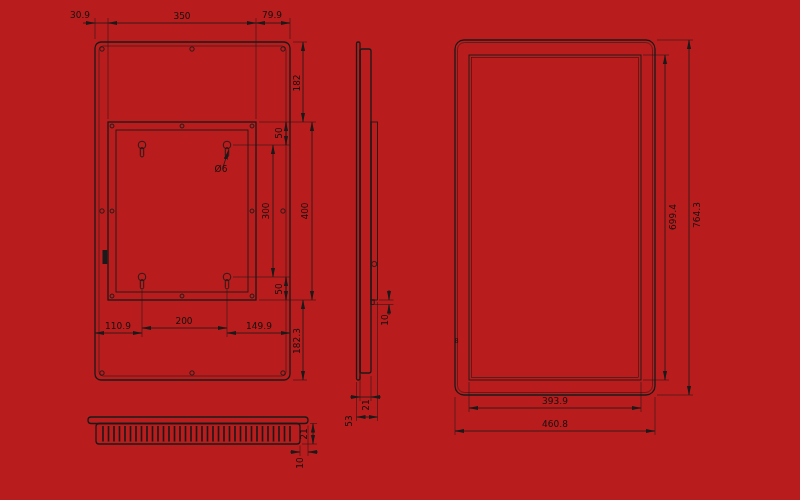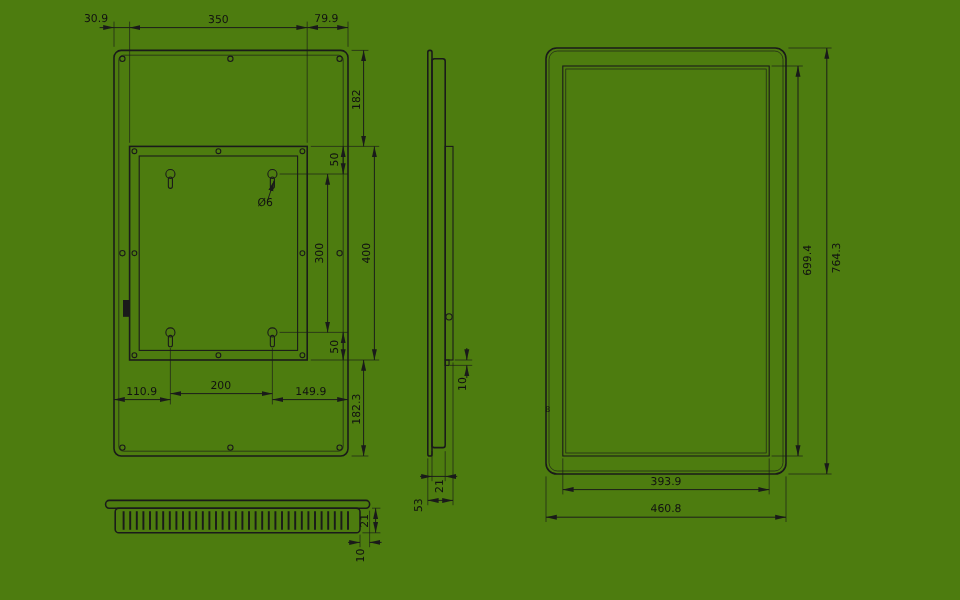--- a/index.html
+++ b/index.html
@@ -1,16 +1,16 @@
 <!DOCTYPE html>
 <html><head>
 <meta charset="utf-8">
 <style>
   html,body{margin:0;padding:0;background:#ffffff}
-  .stage{width:800px;height:500px;background:#4d7c0f;position:relative;overflow:hidden}
+  .stage{width:800px;height:500px;background:#b91c1c;position:relative;overflow:hidden}
   svg{display:block}
   .ol{fill:none;stroke:#1a1a1a;stroke-width:1.3}
   .ml{fill:none;stroke:#1a1a1a;stroke-width:0.9}
   .tl{fill:none;stroke:#1a1a1a;stroke-width:0.55}
   .ext{fill:none;stroke:#1a1a1a;stroke-width:0.55}
   .dim{fill:none;stroke:#1a1a1a;stroke-width:0.8}
   .fins{fill:none;stroke:#1a1a1a;stroke-width:1.6}
   .blk{fill:#1a1a1a;stroke:none}
   text{font-family:"DejaVu Sans","Liberation Sans",sans-serif;font-size:9px;fill:#111111}
   .sm{font-size:6.5px}

